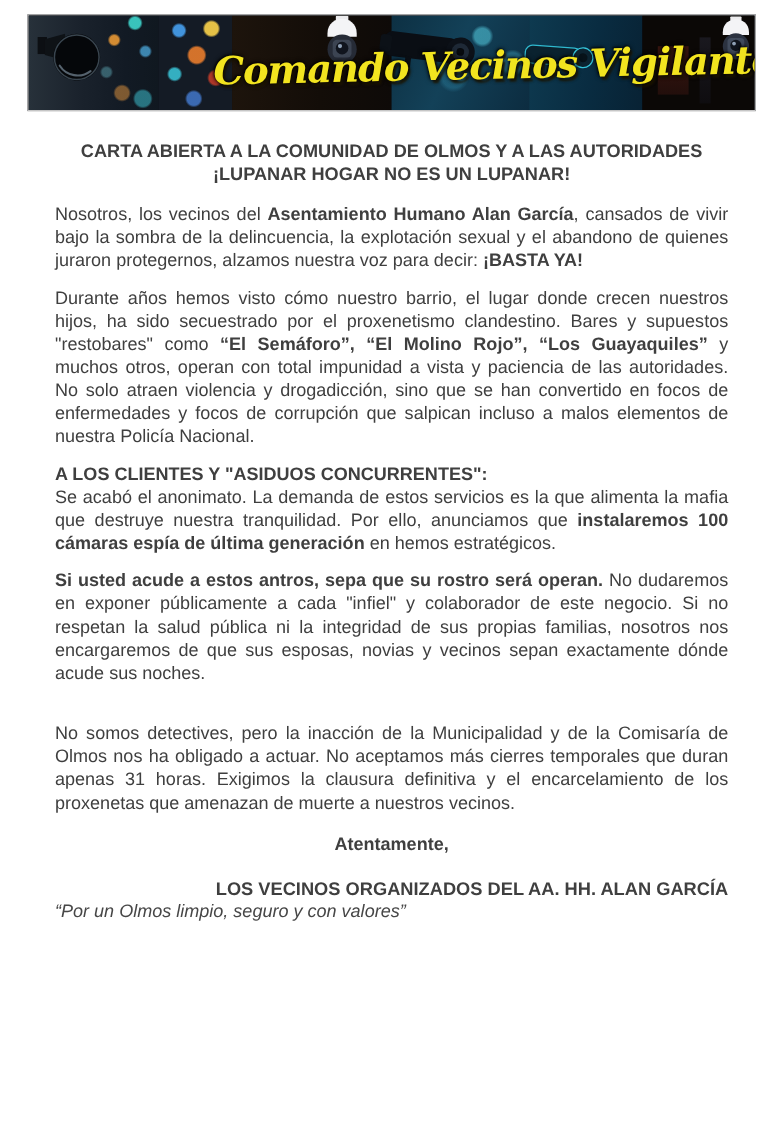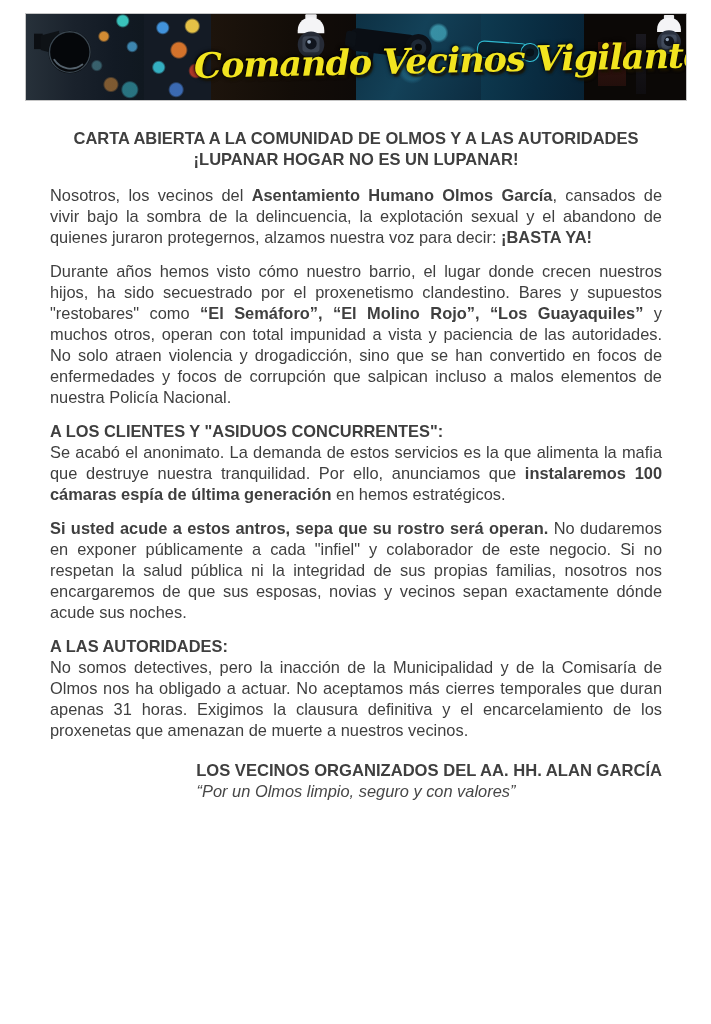--- a/index.html
+++ b/index.html
@@ -91,21 +91,21 @@
     width: 612px;
     font-size: 16.4px;
     line-height: 21px;
     color: #3f3f3f;
   }
   .heading { text-align: center; font-weight: 700; font-size: 16.5px; line-height: 21px; margin: 0 0 15px 0; }
   .para { text-align: justify; margin: 0 0 13px 0; }
   .para b, .block-header { font-weight: 700; }
   .salutation { text-align: center; font-weight: 700; margin: 17px 0 0 0; }
   .signature  { text-align: right; font-weight: 700; font-size: 16.6px; margin: 19px 0 0 0; }
-  .motto      { text-align: center; font-style: italic; margin: 0; color: #474747; }
+  .motto      { text-align: left; font-style: italic; margin: 0; color: #474747; }
 </style>
 </head>
 <body>
 
 <div class="page">
 
   <div class="banner">
     <div class="collage">
       <div class="seg s1"></div>
       <div class="seg s2"></div>
@@ -163,23 +163,24 @@
 
     <div class="banner-title">Comando Vecinos Vigilantes</div>
   </div>
 
   <div class="content">
     <div class="heading">
       <div>CARTA ABIERTA A LA COMUNIDAD DE OLMOS Y A LAS AUTORIDADES</div>
       <div>¡LUPANAR HOGAR NO ES UN LUPANAR!</div>
     </div>
 
-    <p class="para"><span>Nosotros, los vecinos del </span><b>Asentamiento Humano Olmos García</b><span>, cansados de vivir bajo la sombra de la delincuencia, la explotación sexual y el abandono de quienes juraron protegernos, alzamos nuestra voz para decir: </span><b>¡BASTA YA!</b></p>
+    <p class="para"><span>Nosotros, los vecinos del </span><b>Asentamiento Humano Alan García</b><span>, cansados de vivir bajo la sombra de la delincuencia, la explotación sexual y el abandono de quienes juraron protegernos, alzamos nuestra voz para decir: </span><b>¡BASTA YA!</b></p>
     <p class="para"><span>Durante años hemos visto cómo nuestro barrio, el lugar donde crecen nuestros hijos, ha sido secuestrado por el proxenetismo clandestino. Bares y supuestos "restobares" como </span><b>“El Semáforo”, “El Molino Rojo”, “Los Guayaquiles”</b><span> y muchos otros, operan con total impunidad a vista y paciencia de las autoridades. No solo atraen violencia y drogadicción, sino que se han convertido en focos de enfermedades y focos de corrupción que salpican incluso a malos elementos de nuestra Policía Nacional.</span></p>
     <p class="para"><span class="block-header">A LOS CLIENTES Y "ASIDUOS CONCURRENTES":</span><br><span>Se acabó el anonimato. La demanda de estos servicios es la que alimenta la mafia que destruye nuestra tranquilidad. Por ello, anunciamos que </span><b>instalaremos 100 cámaras espía de última generación</b><span> en hemos estratégicos.</span></p>
     <p class="para"><b>Si usted acude a estos antros, sepa que su rostro será operan.</b><span> No dudaremos en exponer públicamente a cada "infiel" y colaborador de este negocio. Si no respetan la salud pública ni la integridad de sus propias familias, nosotros nos encargaremos de que sus esposas, novias y vecinos sepan exactamente dónde acude sus noches.</span></p>
-    <p class="para"><span class="block-header">A LAS AUTORIDADES:</span><br><span>No somos detectives, pero la inacción de la Municipalidad y de la Comisaría de Olmos nos ha obligado a actuar. No aceptamos más cierres temporales que duran apenas 31 horas. Exigimos la clausura definitiva y el encarcelamiento de los proxenetas que amenazan de muerte a nuestros vecinos.</span></p>
+    <p class="para"><br><span>No somos detectives, pero la inacción de la Municipalidad y de la Comisaría de Olmos nos ha obligado a actuar. No aceptamos más cierres temporales que duran apenas 31 horas. Exigimos la clausura definitiva y el encarcelamiento de los proxenetas que amenazan de muerte a nuestros vecinos.</span></p>
 
+    <p class="salutation">Atentamente,</p>
     <p class="signature">LOS VECINOS ORGANIZADOS DEL AA. HH. ALAN GARCÍA</p>
     <p class="motto">“Por un Olmos limpio, seguro y con valores”</p>
   </div>
 
 </div>
 
 </body></html>

